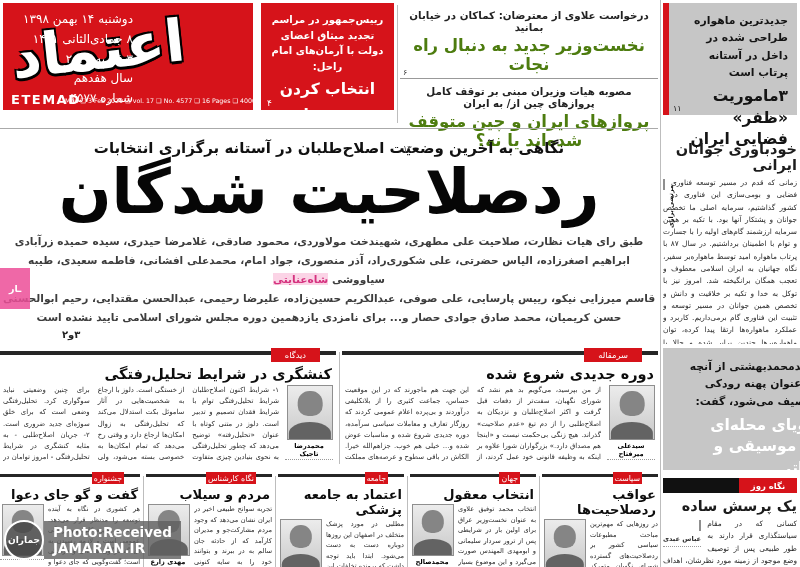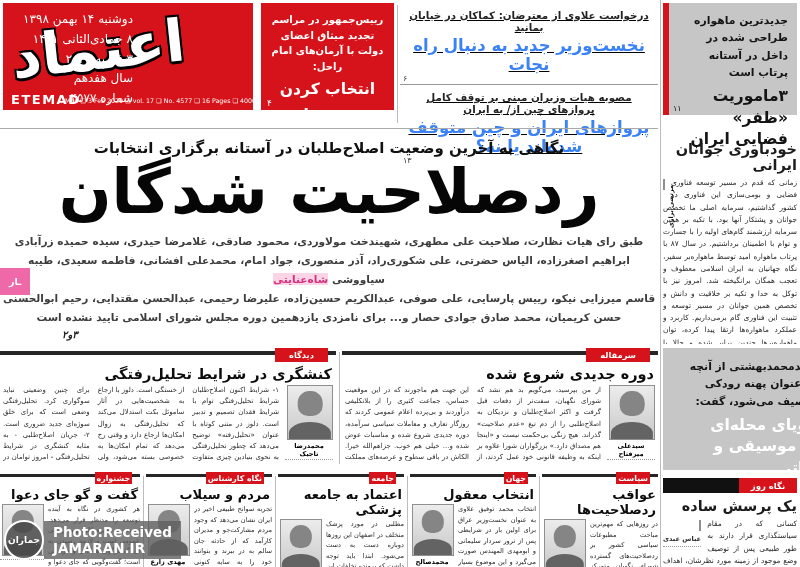--- a/index.html
+++ b/index.html
@@ -28,24 +28,24 @@
 
   
   .president{ left:261px; top:3px; width:133px; height:107px; background:#d6131a; color:#fff;
     padding:9px 7px 4px; text-align:center; }
   .president .kick{ font-size:10px; font-weight:bold; line-height:1.55; }
   .president .t1{ font-size:15.5px; font-weight:800; margin-top:5px; line-height:1.35; }
   .president .pg{ position:absolute; left:6px; bottom:2px; font-size:9px; }
 
   
   .topmid{ left:400px; top:3px; width:258px; }
-  .tm-art{ position:relative; padding:6px 2px 10px; border-bottom:1px solid #999;text-decoration:underline; }
+  .tm-art{ position:relative; padding:6px 2px 4px; border-bottom:1px solid #999; }
   .tm-art:last-child{ border-bottom:none; }
   .tm-kick{ font-size:10.3px; font-weight:600; color:#222; text-align:center; }
-  .tm-title{ font-size:16.5px; font-weight:800; color:#3b82f6; text-align:center; margin-top:3px; }
+  .tm-title{ font-size:16.5px; font-weight:800; color:#4d7c0f; text-align:center; margin-top:3px; }
   .tm-pg{ position:absolute; left:3px; bottom:1px; font-size:8px; color:#333; }
 
   
   .graybox{ background:#c6c6c6; color:#141414; }
   .zafar{ left:663px; top:3px; width:134px; height:112px; padding:9px 9px 4px 14px; }
   .zafar::before{ content:""; position:absolute; left:0; top:0; bottom:0; width:6px; background:#d6131a; }
   .g-kick{ font-size:10.8px; font-weight:bold; line-height:1.6; text-align:right; }
   .g-title{ font-size:15.5px; font-weight:800; line-height:1.4; margin-top:5px; text-align:right; }
   .g-pg{ position:absolute; left:10px; bottom:2px; font-size:8px; }
 
@@ -81,31 +81,31 @@
   .roya .g-title{ color:#fff; }
   .roya .g-pg{ color:#fff; left:auto; right:14px; }
 
   
   .mainstory{ left:0; top:129px; width:658px; height:216px; }
   .ms-kick{ text-align:center; font-size:15px; font-weight:800; color:#111; padding-top:10px; }
   .ms-head{ text-align:center; font-size:62px; font-weight:900; color:#060606;
     line-height:1.05; margin-top:2px; letter-spacing:-1px; }
   .ms-lead{ margin-top:8px; font-size:10.6px; font-weight:600; color:#3d3d3d; line-height:1.8;
     text-align:center; }
-  .ms-pgs{ position:absolute; left:62px; bottom:5px; font-size:10px; color:#222; font-weight:bold;font-style:italic; }
+  .ms-pgs{ position:absolute; left:62px; bottom:5px; font-size:10px; color:#222; font-weight:bold; }
   .pink{ color:#d5327f; background:rgba(244,120,178,.32); }
   .stamp{ position:absolute; left:0; top:139px; background:rgba(236,78,152,.85); color:#fff;
-    font-size:9.5px; font-weight:bold; padding:8px 9px; }
+    font-size:9.5px; font-weight:bold; padding:15px 9px; }
 
   
   .opbox{ top:348px; height:120px; overflow:hidden; }
   .sec-head{ position:relative; height:14px; }
   .sec-head::before{ content:""; position:absolute; top:3px; left:0; right:0; height:4px; background:#262626; }
-  .sec-tag{ position:absolute; top:0; right:8px; height:14px; background:#d6131a; color:#fff;
-    font-size:8.3px; font-weight:bold; padding:0 14px; display:flex; align-items:center; }
+  .sec-tag{ position:absolute; top:0; right:16px; height:14px; background:#d6131a; color:#fff;
+    font-size:8.3px; font-weight:normal; padding:0 14px; display:flex; align-items:center; }
   .op-title{ font-size:14.5px; font-weight:800; text-align:right; margin:4px 4px 3px; color:#0d0d0d; }
   .op-flex{ display:flex; gap:6px; padding:0 3px; }
   .pstack{ width:48px; flex:none; }
   .pstack .photo{ width:46px; height:55px; }
   .op-body{ flex:1; font-size:6.9px; line-height:1.62; text-align:justify; color:#2a2a2a;
     column-gap:8px; height:84px; overflow:hidden; }
   .didgah{ left:0; width:336px; }
   .didgah .op-body{ column-count:3; }
   .sarm{ left:342px; width:316px; }
   .sarm .op-body{ column-count:2; }

